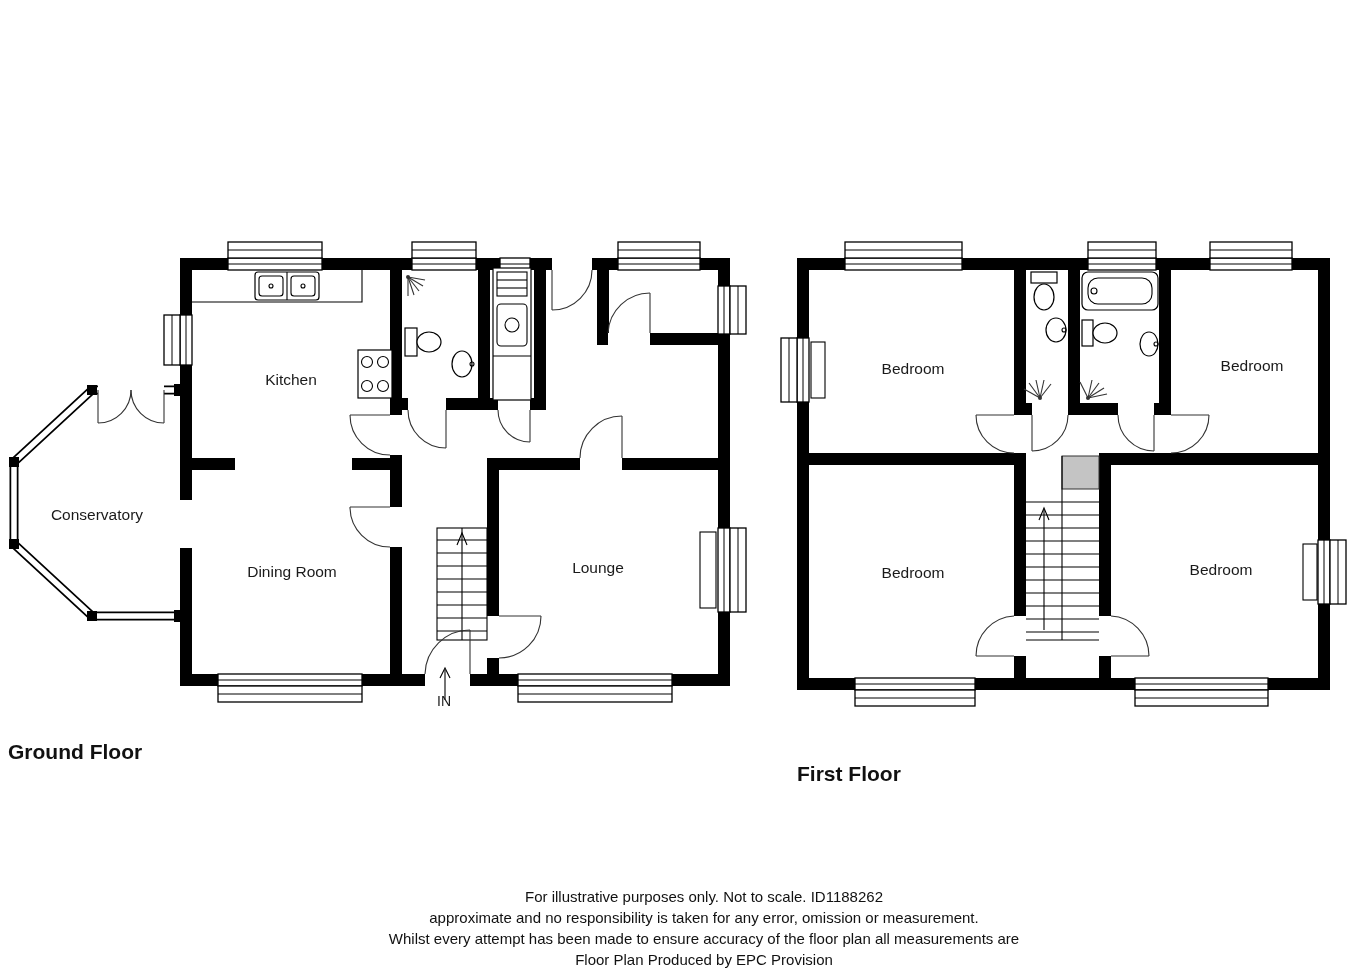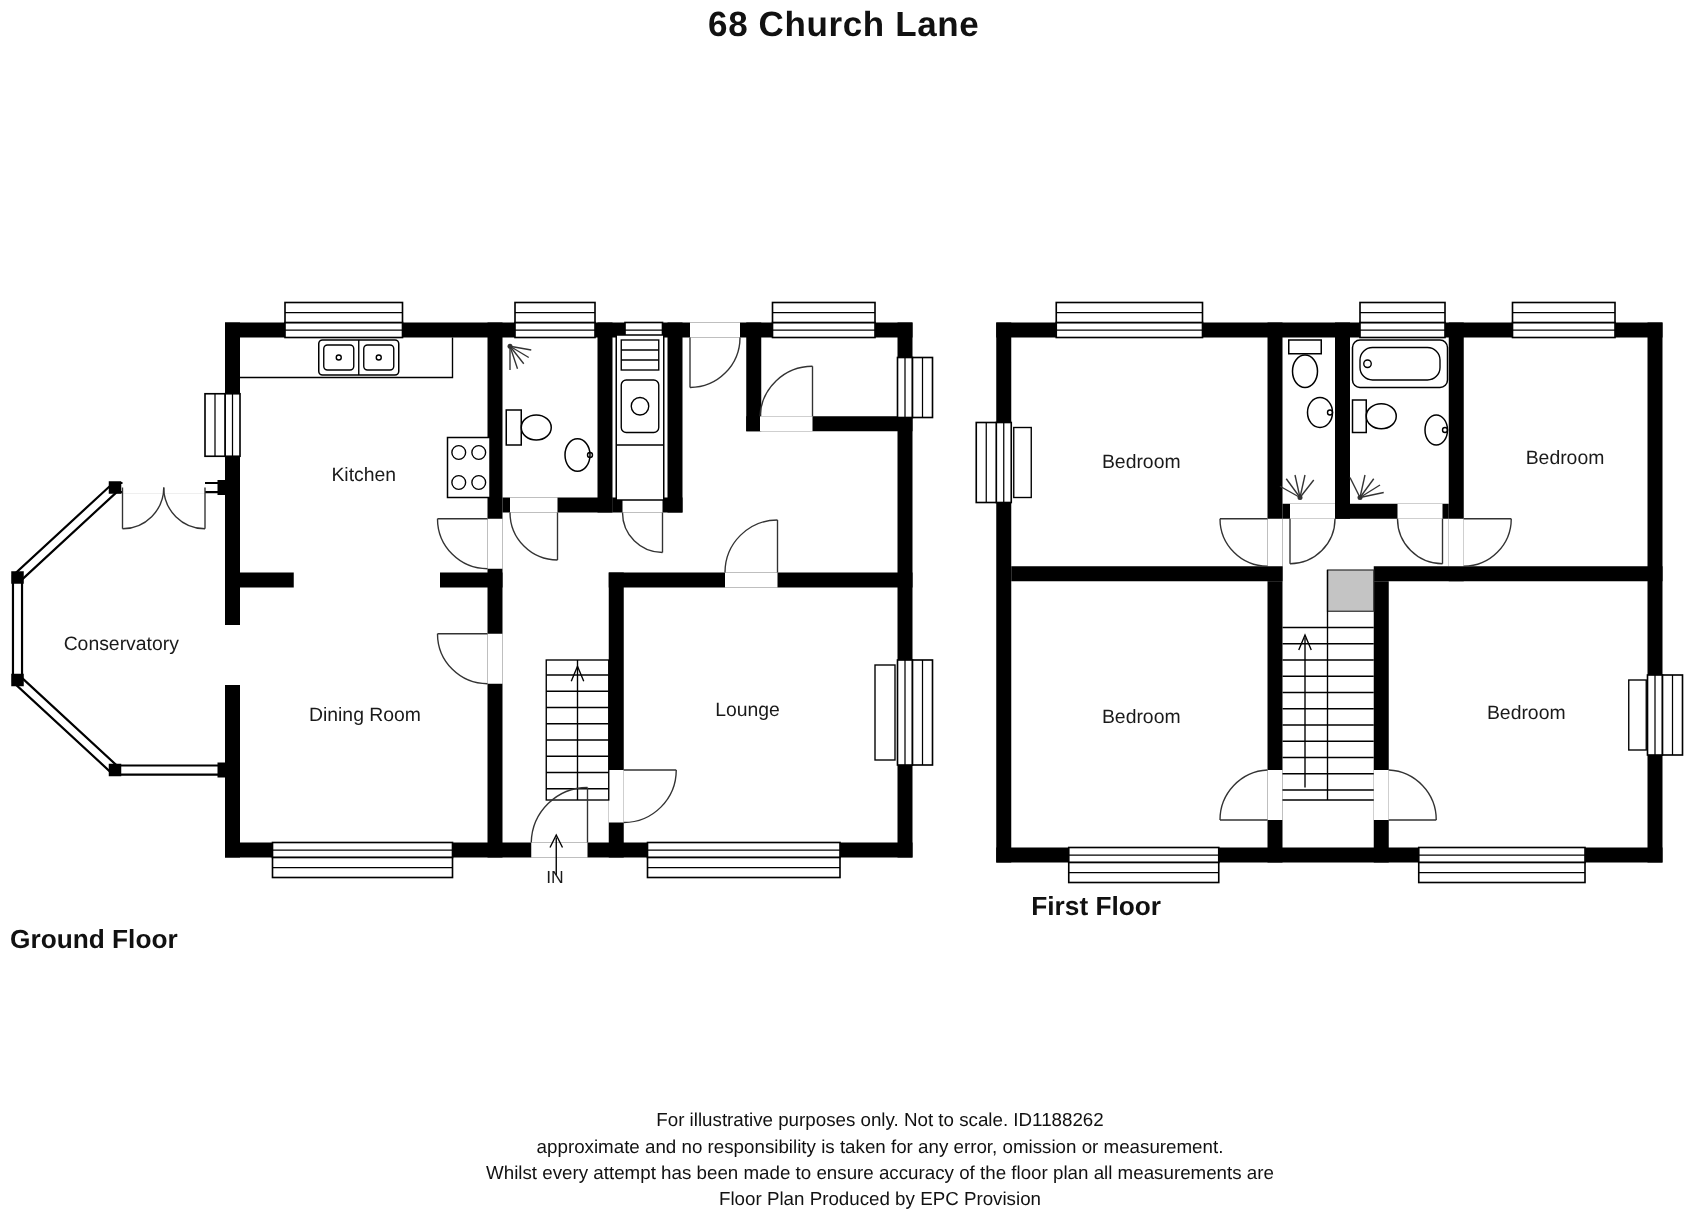--- a/index.html
+++ b/index.html
@@ -3,40 +3,39 @@
 <meta charset="utf-8">
 <style>
   html,body{margin:0;padding:0;background:#ffffff;}
   .page{position:relative;width:1350px;height:976px;background:#fff;overflow:hidden;
         font-family:"Liberation Sans", sans-serif;color:#111;}
   .title{position:absolute;top:4px;left:0;width:100%;text-align:center;
          font-size:28px;font-weight:700;letter-spacing:.5px;}
   .subtitle{position:absolute;top:74px;left:0;width:100%;text-align:center;font-size:17px;}
   .floor-label{position:absolute;font-size:21px;font-weight:700;}
   .floor-label.ground{left:8px;top:740px;}
-  .floor-label.first{left:797px;top:714px;margin-left:28px;}
+  .floor-label.first{left:797px;top:762px;}
   .footer{position:absolute;top:886px;left:0;width:100%;text-align:center;
           font-size:15px;line-height:21px;padding-left:29px;}
   svg{position:absolute;top:0;left:0;}
   svg text.room-label{font-family:"Liberation Sans",sans-serif;font-size:15.5px;fill:#1a1a1a;text-anchor:middle;}
   svg text.in-label{font-family:"Liberation Sans",sans-serif;font-size:14px;fill:#1a1a1a;text-anchor:middle;}
   .wall{fill:#000;}
   .gap{fill:#fff;}
   .thin{stroke:#000;stroke-width:1.1;fill:none;}
   .fix{stroke:#000;stroke-width:1.2;fill:#fff;}
   .arc{stroke:#333;stroke-width:1.1;fill:none;}
   .win{fill:#fff;stroke:#000;stroke-width:1.3;}
   .winline{stroke:#000;stroke-width:1;}
 </style>
 </head>
 <body>
 
 <div class="page">
 
-  <div class="title">68 Church Lane</div>
 
   <svg width="1350" height="976" viewBox="0 0 1350 976">
 
     <g>
 
       <g>
         <rect class="wall" x="180" y="258" width="550" height="12"></rect>
         <rect class="wall" x="180" y="674" width="550" height="12"></rect>
         <rect class="wall" x="180" y="258" width="12" height="428"></rect>
         <rect class="wall" x="718" y="258" width="12" height="428"></rect>

